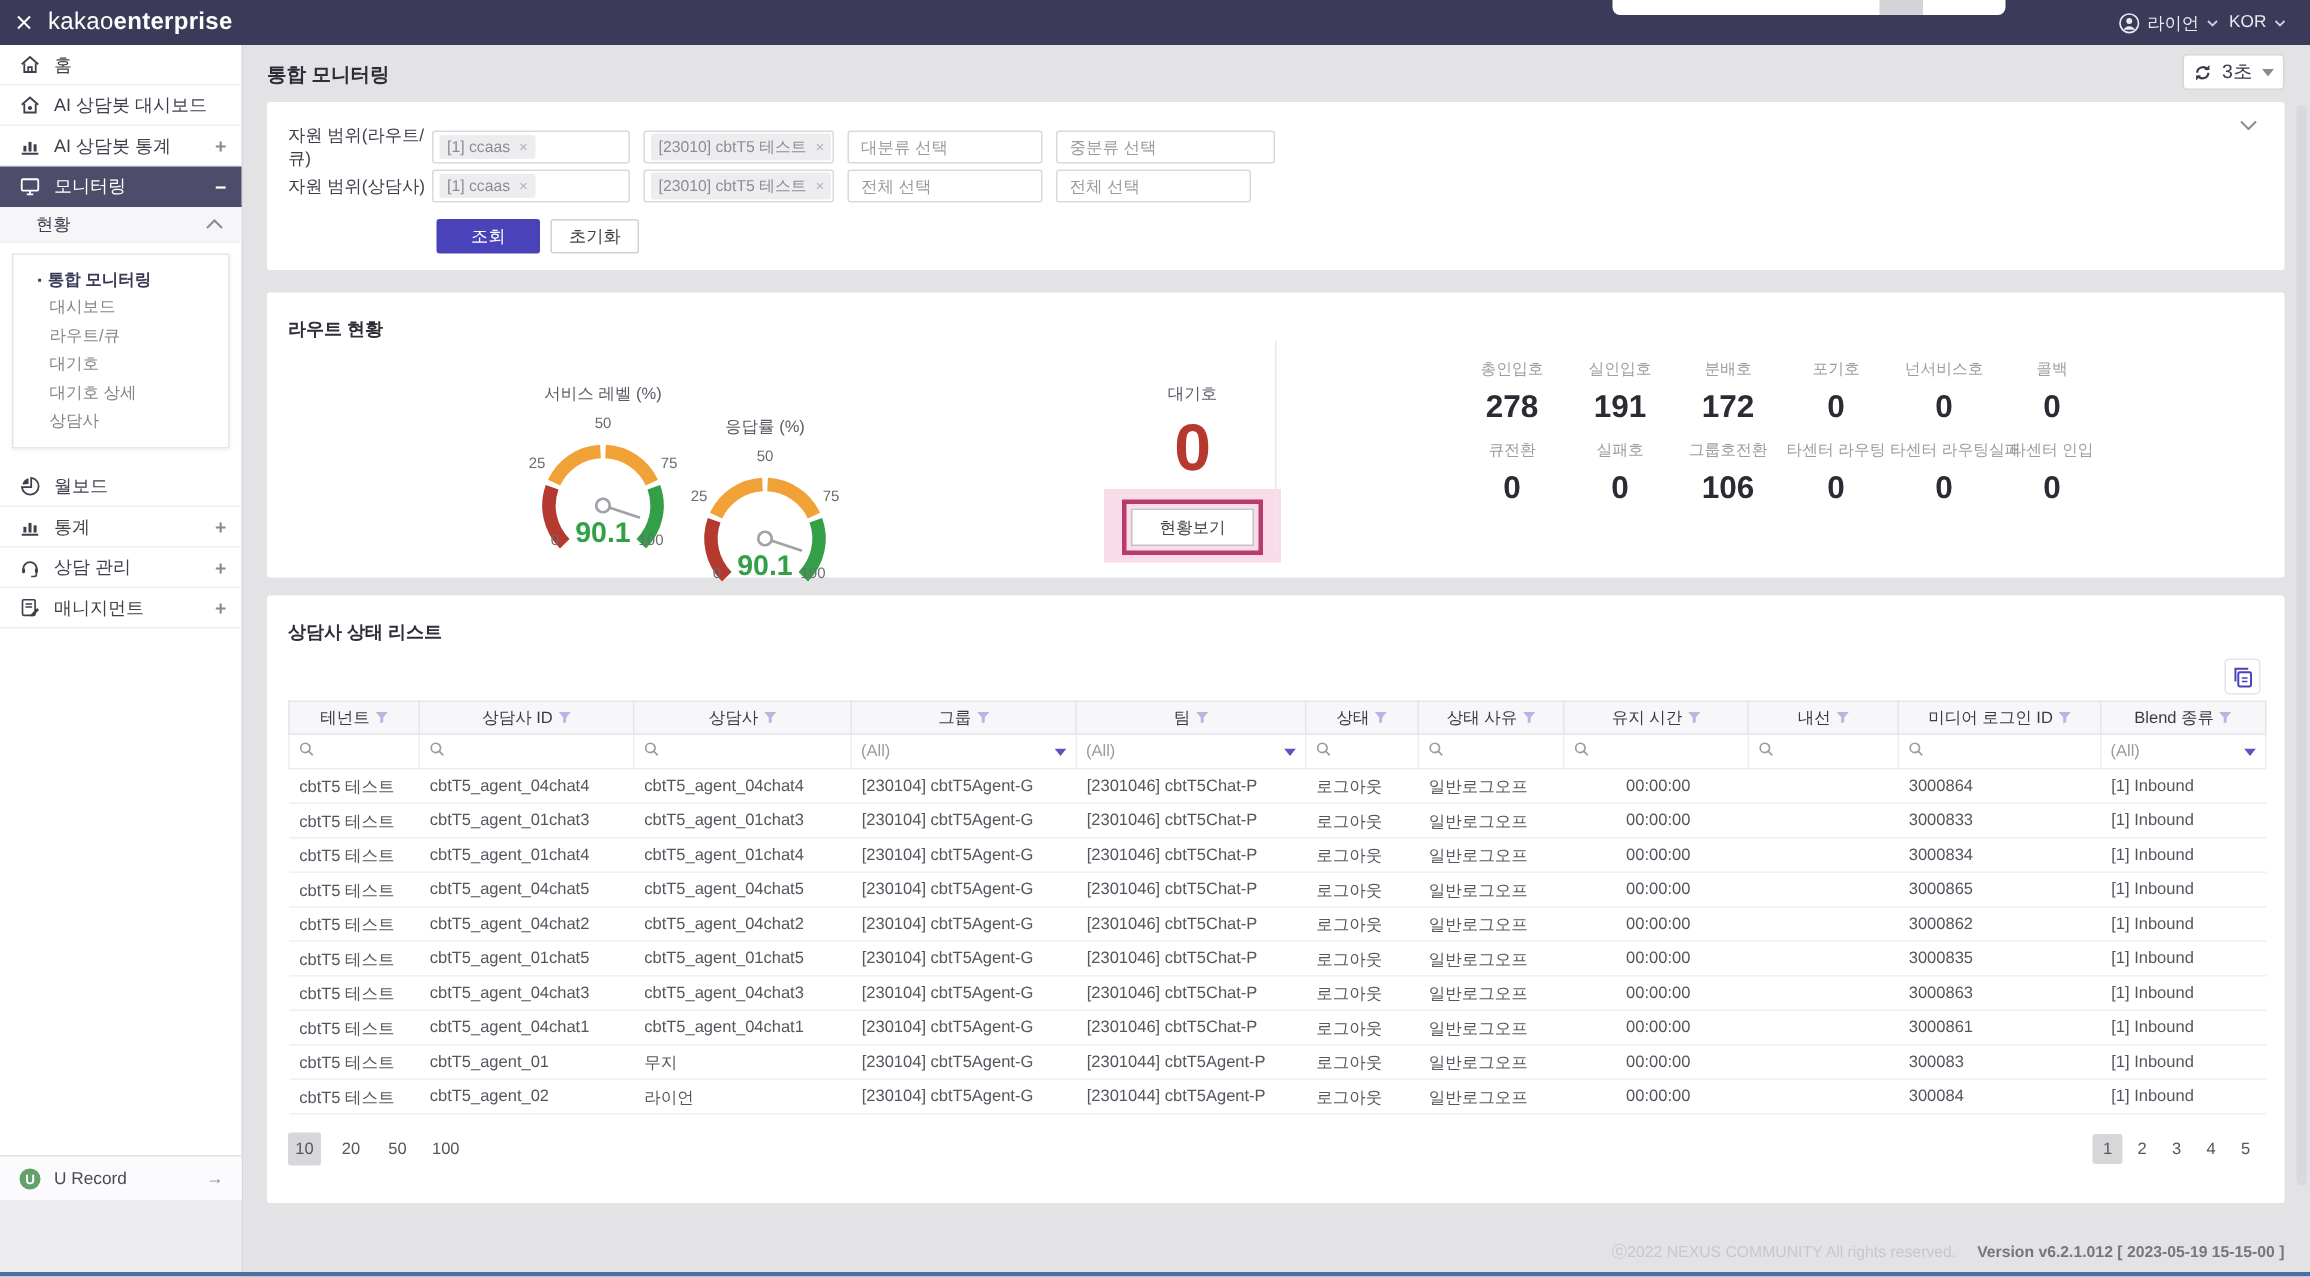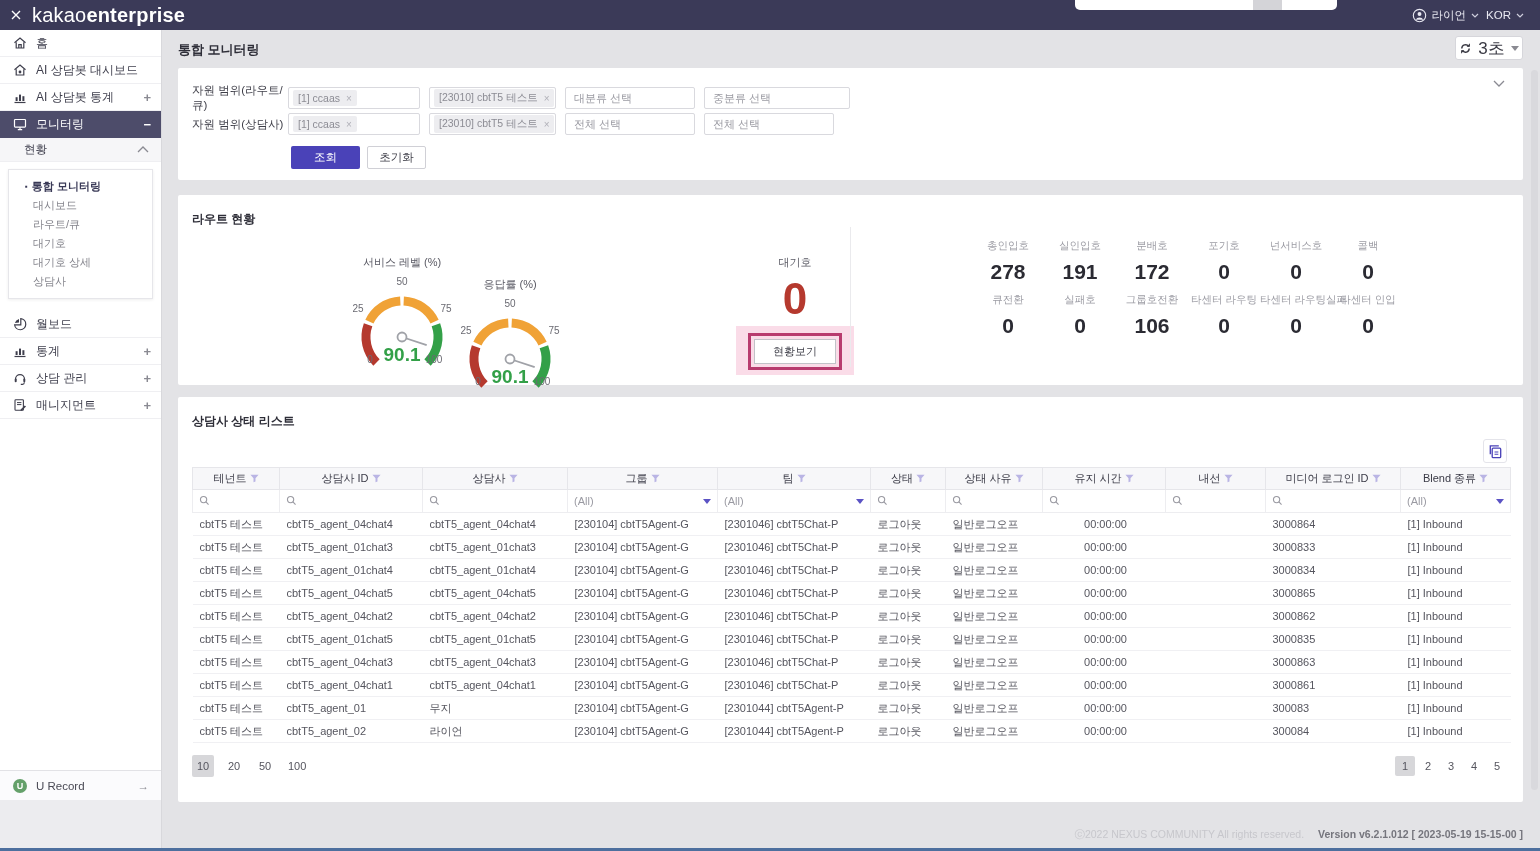--- a/index.html
+++ b/index.html
@@ -4,21 +4,21 @@
 <style>
   *{box-sizing:border-box;margin:0;padding:0}
   html,body{width:1540px;height:851px;overflow:hidden}
   body{font-family:"Liberation Sans","DejaVu Sans",sans-serif;background:#e3e3e6;position:relative;font-size:12px}
   svg{display:block}
   .icon{display:inline-flex;align-items:center;justify-content:center}
 
   
   .topbar{position:absolute;top:0;left:0;right:0;height:30px;background:#3b3a58;display:flex;align-items:center;color:#fff;z-index:8}
   .close-x{width:32px;display:flex;justify-content:center;cursor:pointer}
-  .logo{font-size:20px;color:#fff;letter-spacing:.2px}
+  .logo{font-size:16px;color:#fff;letter-spacing:.2px}
   .logo b{font-weight:bold}
   .topbar-right{margin-left:auto;display:flex;align-items:center;gap:7px;padding-right:16px;font-size:11.5px;color:#e9e9f2}
   .topbar-right .grp{display:flex;align-items:center;gap:5px;cursor:pointer}
   .overlay-bar{position:absolute;left:1075px;top:0;width:262px;height:10px;background:#fff;border-radius:0 0 5px 5px;z-index:9}
   .overlay-block{position:absolute;left:178px;top:0;width:29px;height:10px;background:#d4d4d8}
 
   
   .sidebar{position:absolute;top:30px;left:0;width:162px;bottom:0;background:#fff;border-right:1px solid #d8d8dc;z-index:7}
   .side-item{display:flex;align-items:center;height:27px;padding:0 10px 0 13px;border-bottom:1px solid #efeff2;font-size:12px;color:#3e3e4c;gap:9px;cursor:pointer}
   .side-item.active{background:#4d4c6a;color:#fff;border-bottom-color:#4d4c6a}
@@ -32,21 +32,21 @@
   .side-sub.active{color:#3a3a57;font-weight:bold;padding-left:16px}
   .sub-bullet{font-size:8px;margin-right:4px;vertical-align:1px}
   .side-footer{position:absolute;left:0;right:0;top:740px;height:30px;border-top:1px solid #e2e2e6;background:#fbfbfd;display:flex;align-items:center;padding:0 12px;gap:8px;font-size:11.5px;color:#4a4a55;cursor:pointer}
   .side-footer .arr{margin-left:auto;color:#8a8a92}
   .side-below{position:absolute;left:0;right:0;top:770px;bottom:0;background:#ececef}
 
   
   .main{position:absolute;left:162px;top:30px;right:0;bottom:0}
   .titlebar{height:36px;position:relative}
   .page-title{position:absolute;left:16px;top:11px;font-size:13px;font-weight:bold;color:#2e2e38}
-  .refresh-btn{position:absolute;right:17px;top:6px;width:68px;height:24px;background:#fff;border:1px solid #d6d6db;border-radius:3px;display:flex;align-items:center;justify-content:center;gap:6px;font-size:17px;color:#3a3a44;cursor:pointer}
+  .refresh-btn{position:absolute;right:17px;top:6px;width:68px;height:24px;background:#fff;border:1px solid #d6d6db;border-radius:3px;display:flex;align-items:center;justify-content:center;gap:6px;font-size:13px;color:#3a3a44;cursor:pointer}
   .card{background:#fff;border-radius:2px;margin:0 17px 0 16px;position:relative}
   .card.filter{height:112px;margin-top:2px}
   .card.route{height:190px;margin-top:15px}
   .card.agent{height:405px;margin-top:12px}
 
   
   .f-chev{position:absolute;right:18px;top:12px;cursor:pointer}
   .f-row{position:absolute;left:14px;display:flex;align-items:center}
   .f-row.r1{top:15px}.f-row.r2{top:45px}
   .f-label{width:96px;font-size:11.5px;color:#3e3e48}

